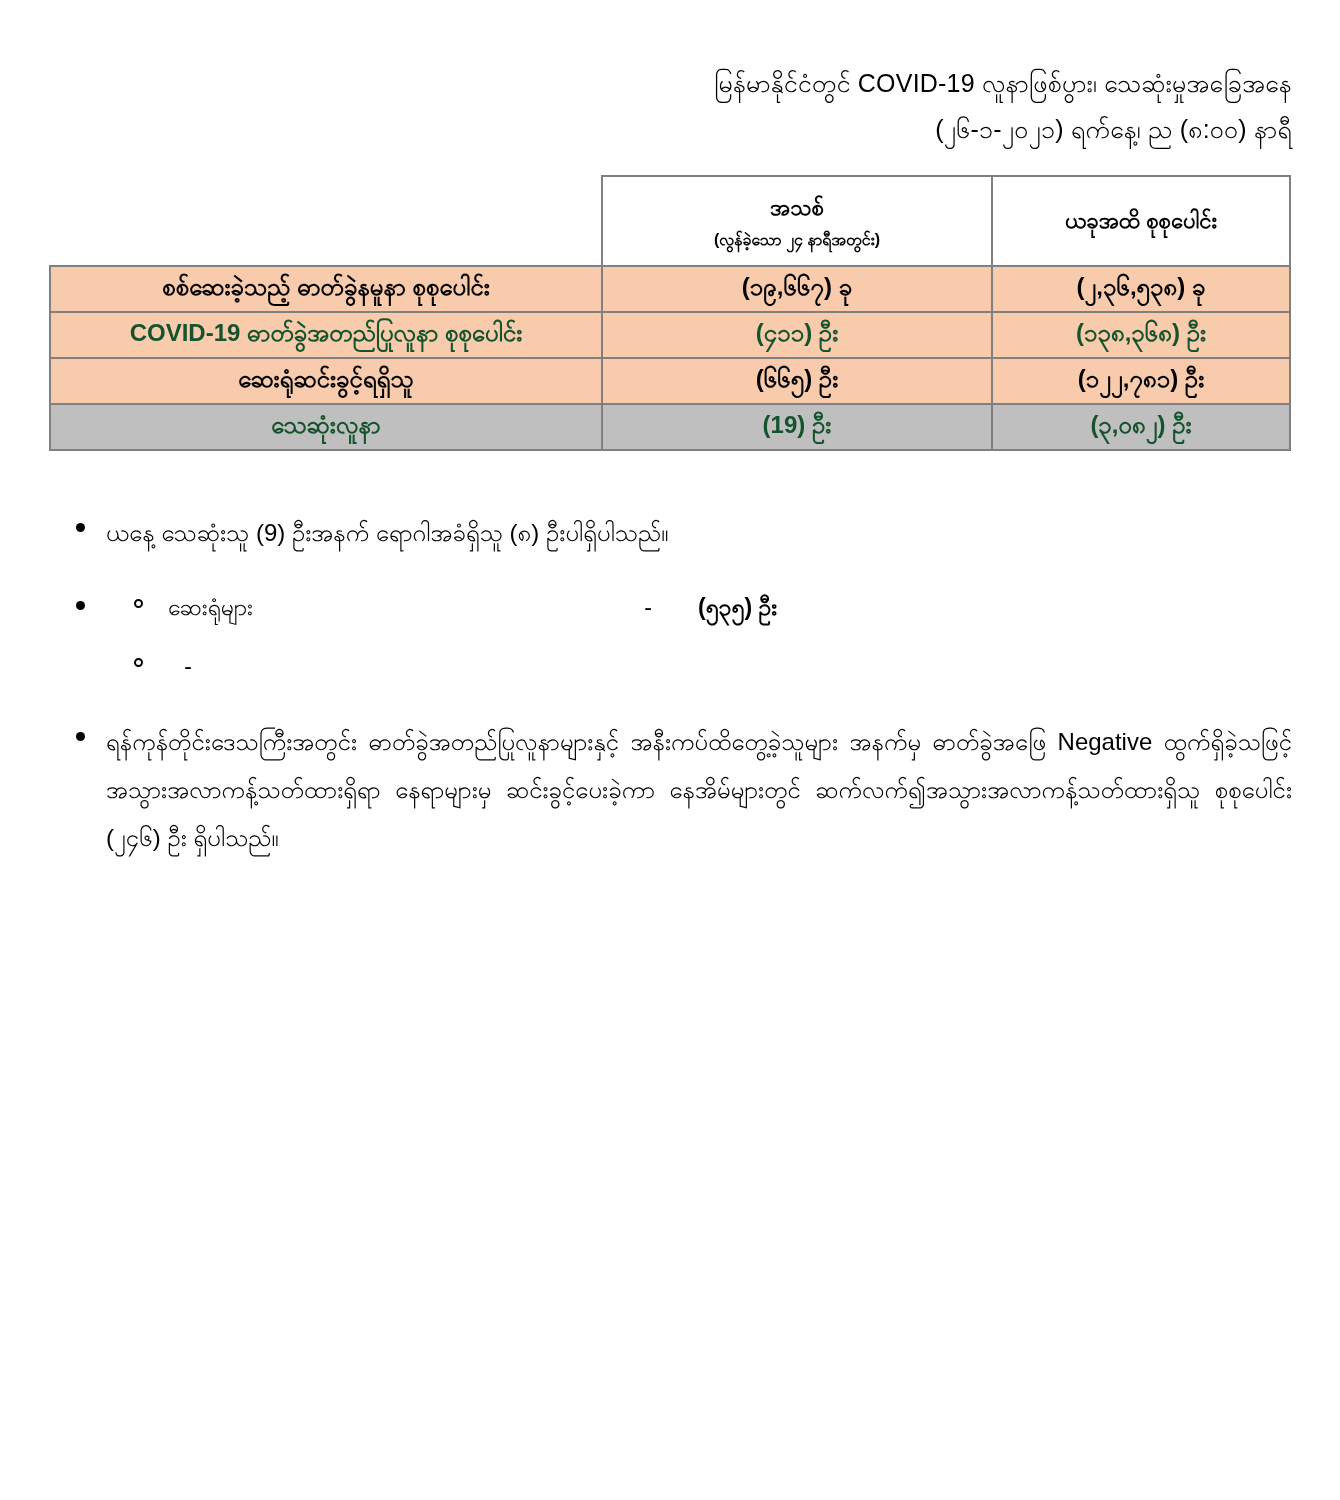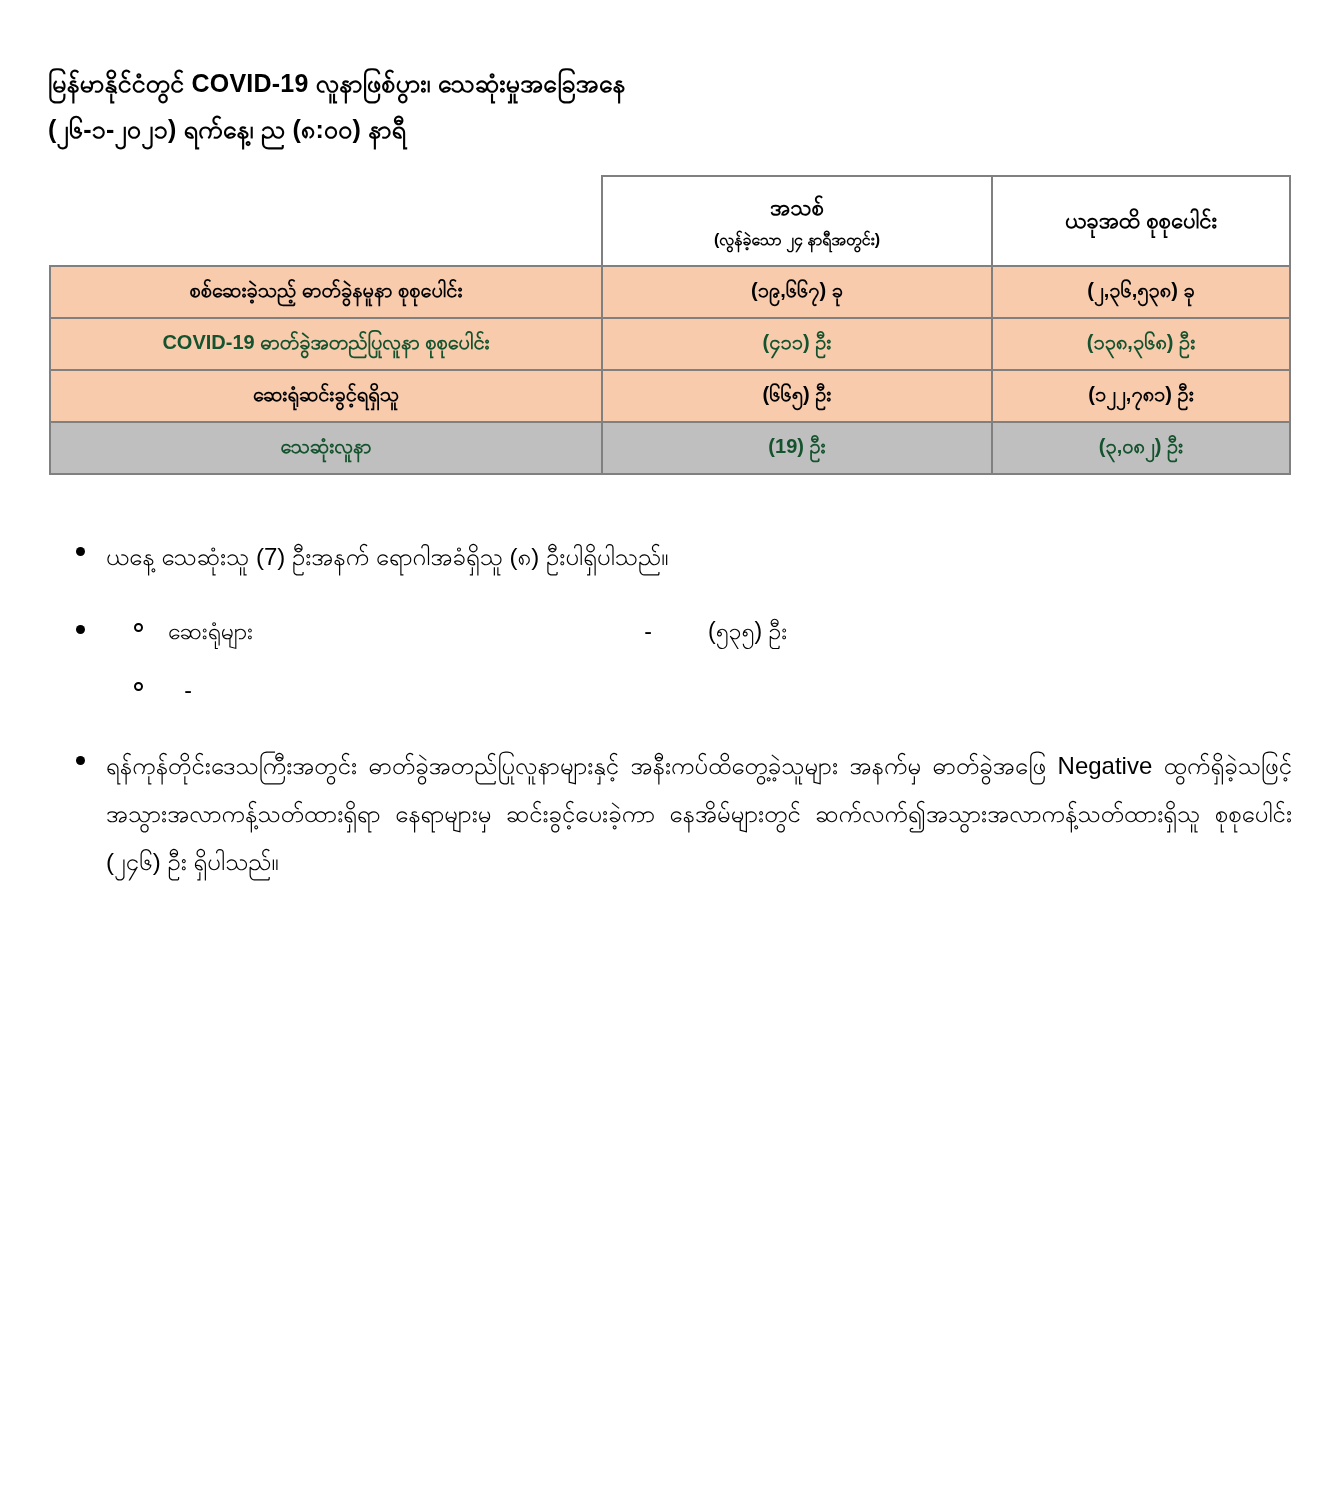--- a/index.html
+++ b/index.html
@@ -13,44 +13,44 @@
     font-family: "Liberation Sans", "DejaVu Sans", sans-serif;
     color: #000000;
   }
   .page {
     width: 1340px;
     min-height: 1500px;
     box-sizing: border-box;
     padding: 60px 48px 40px 48px;
   }
   .title-block {
-    text-align: left;
-    font-weight: bold;
+    text-align: right;
+    font-weight: normal;
     font-size: 25px;
     line-height: 1.85;
     letter-spacing: 0.2px;
   }
   .title-line {
     display: block;
   }
 
   
   table.covid-table {
     margin: 22px auto 7px auto;
     border-collapse: collapse;
     width: 1240px;
     table-layout: fixed;
   }
   table.covid-table td,
   table.covid-table th {
     border: 2px solid #808080;
-    padding: 10px 8px;
+    padding: 4px 8px;
     vertical-align: middle;
     text-align: center;
-    font-size: 20px;
+    font-size: 24px;
     font-weight: bold;
   }
   .col-label { width: 552px; }
   .col-new   { width: 390px; }
   .col-total { width: 298px; }
 
   thead td.blank-head {
     border: none;
     background: #ffffff;
   }
@@ -124,21 +124,21 @@
   }
   .sub-text { display: inline-block; }
   .sub-dash {
     display: inline-block;
     text-align: center;
     width: 40px;
   }
   .sub-val { display: inline-block; }
   .sub-row-1 .sub-text { width: 460px; }
   .sub-row-2 .sub-text { width: 460px; }
-  .sub-val-wide { margin-left: 40px; }
+  .sub-val-wide { margin-left: 30px; font-weight: bold; }
 </style>
 </head>
 <body>
 
 <div class="page">
 
   <div class="title-block">
     <span class="title-line">မြန်မာနိုင်ငံတွင် COVID-19 လူနာဖြစ်ပွား၊ သေဆုံးမှုအခြေအနေ</span>
     <span class="title-line">(၂၆-၁-၂၀၂၁) ရက်နေ့၊ ည (၈:၀၀) နာရီ</span>
   </div>
@@ -180,21 +180,21 @@
         <td class="red">(19) ဦး</td>
         <td class="red">(၃,၀၈၂) ဦး</td>
       </tr>
     </tbody>
   </table>
 
   <ul class="notes">
 
     <li class="note-item">
       <span class="bullet"></span>
-      <span>ယနေ့ သေဆုံးသူ (7) ဦးအနက် ရောဂါအခံရှိသူ (၈) ဦးပါရှိပါသည်။</span>
+      <span>ယနေ့ သေဆုံးသူ (9) ဦးအနက် ရောဂါအခံရှိသူ (၈) ဦးပါရှိပါသည်။</span>
     </li>
 
     <li class="note-item">
       <span class="bullet"></span>
 
       <ul class="sub-list">
         <li class="sub-item sub-row-1">
           <span class="bullet-hollow"></span>
           <span class="sub-text">ဆေးရုံများ</span>
           <span class="sub-dash">-</span>

